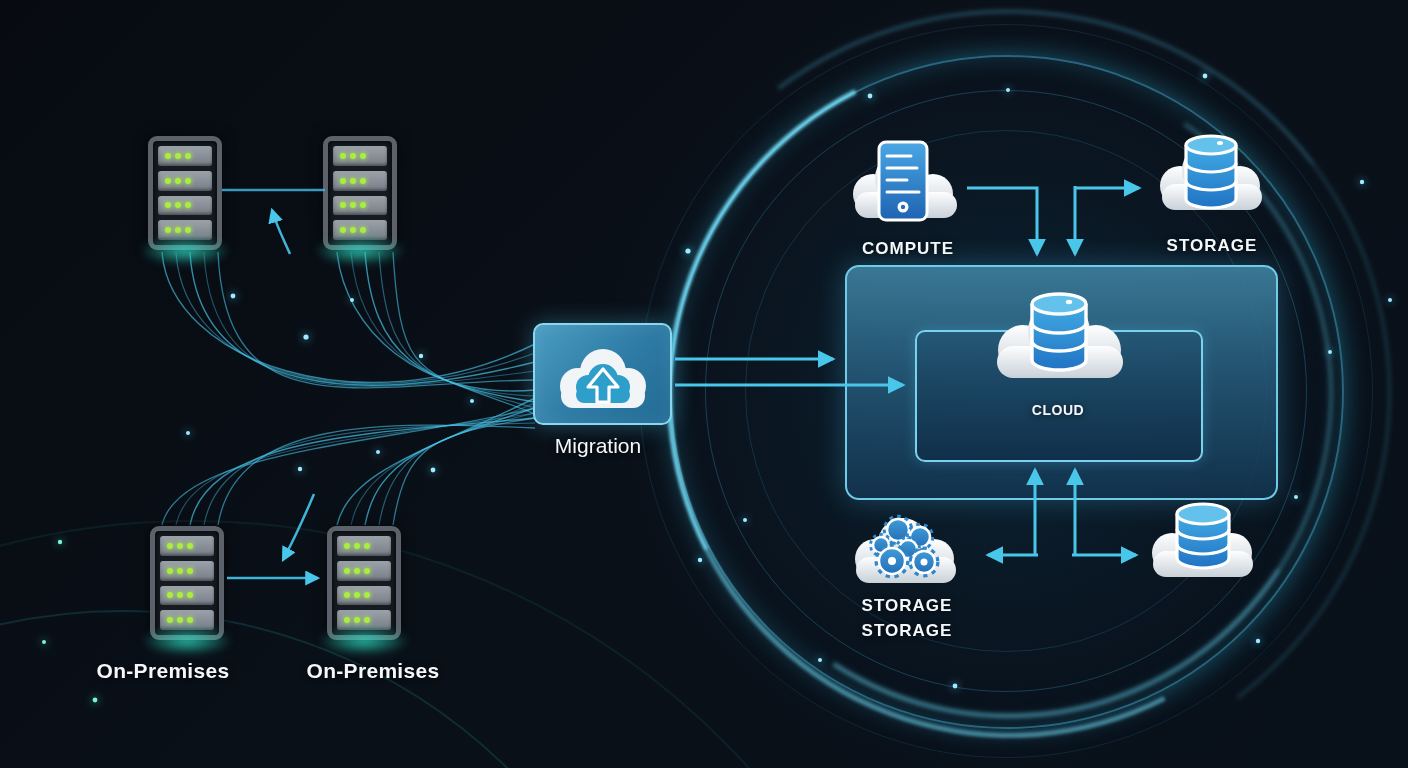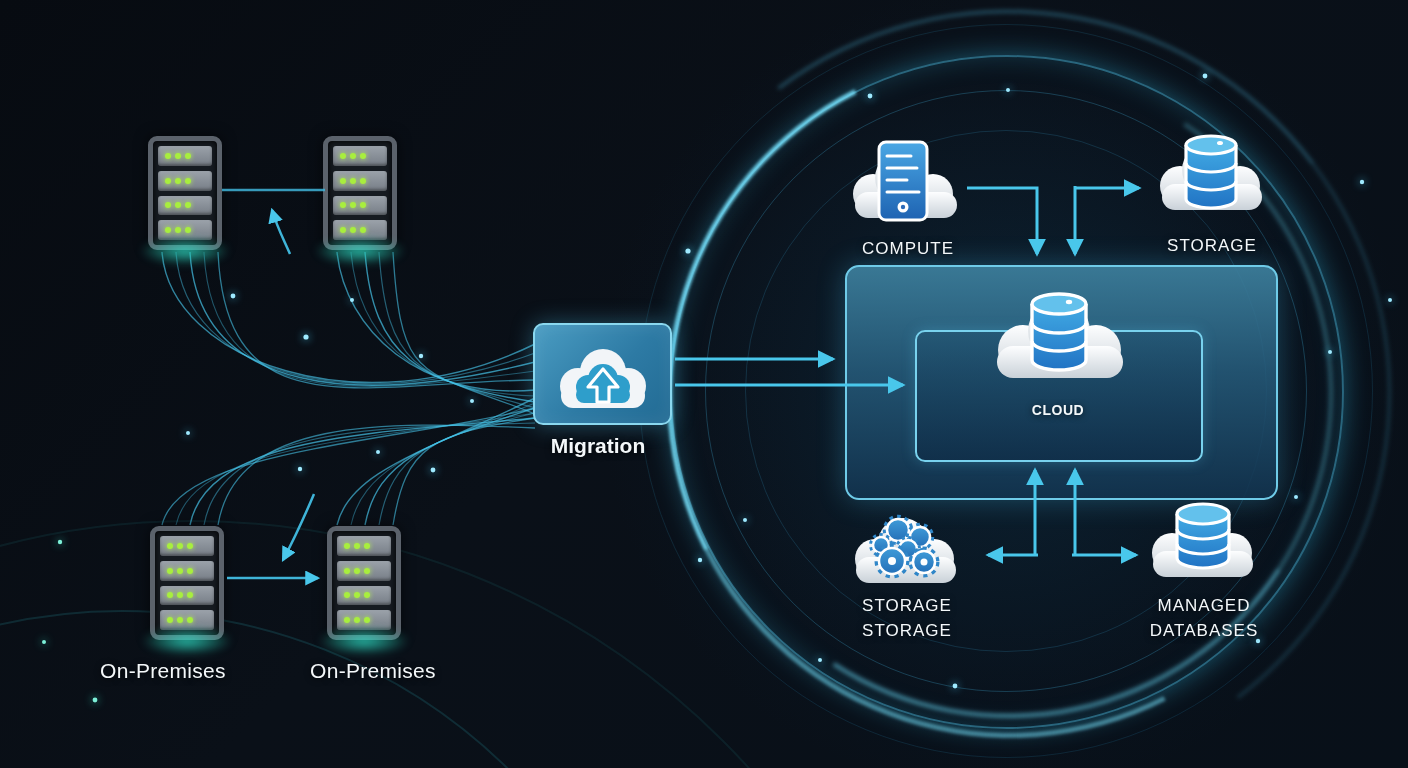--- a/index.html
+++ b/index.html
@@ -60,23 +60,23 @@
         background:linear-gradient(180deg, rgba(30,78,108,.45) 0%, rgba(12,40,66,.60) 100%);
         border:2px solid #79d2ee;border-radius:10px;
         box-shadow:0 0 14px rgba(90,205,240,.25);}
 
   
   .icon{position:absolute;z-index:5;}
 
   
   .lbl{position:absolute;color:#f4f8fa;text-align:center;z-index:5;
        text-shadow:0 1px 6px rgba(0,0,0,.7);}
-  .onprem{font-size:21px;font-weight:400;width:170px;letter-spacing:.3px;}
-  .gwlbl{font-size:21px;font-weight:700;width:170px;line-height:26px;}
-  .svc{font-size:17px;font-weight:400;width:170px;letter-spacing:1px;line-height:25px;}
+  .onprem{font-size:21px;font-weight:700;width:170px;letter-spacing:.3px;}
+  .gwlbl{font-size:21px;font-weight:400;width:170px;line-height:26px;}
+  .svc{font-size:17px;font-weight:700;width:170px;letter-spacing:1px;line-height:25px;}
   .infra{font-size:14px;font-weight:700;width:250px;line-height:27px;letter-spacing:.5px;}
 </style>
 </head>
 <body>
 
 <div id="stage">
 
   
   <div class="abs haze"></div>
   <div class="ring ringD"></div>
@@ -351,18 +351,14 @@
     <div>CLOUD</div>
   </div>
 
   <div class="lbl svc" style="left:823px;top:236px;">COMPUTE</div>
   <div class="lbl svc" style="left:1127px;top:233px;">STORAGE</div>
 
   <div class="lbl svc" style="left:822px;top:593px;">
     <div>STORAGE</div>
     <div>STORAGE</div>
   </div>
-  <div class="lbl svc" style="left:1119px;top:593px;">
-    <div>MANAGED</div>
-    <div>DATABASES</div>
-  </div>
 
 </div>
 
 </body></html>

